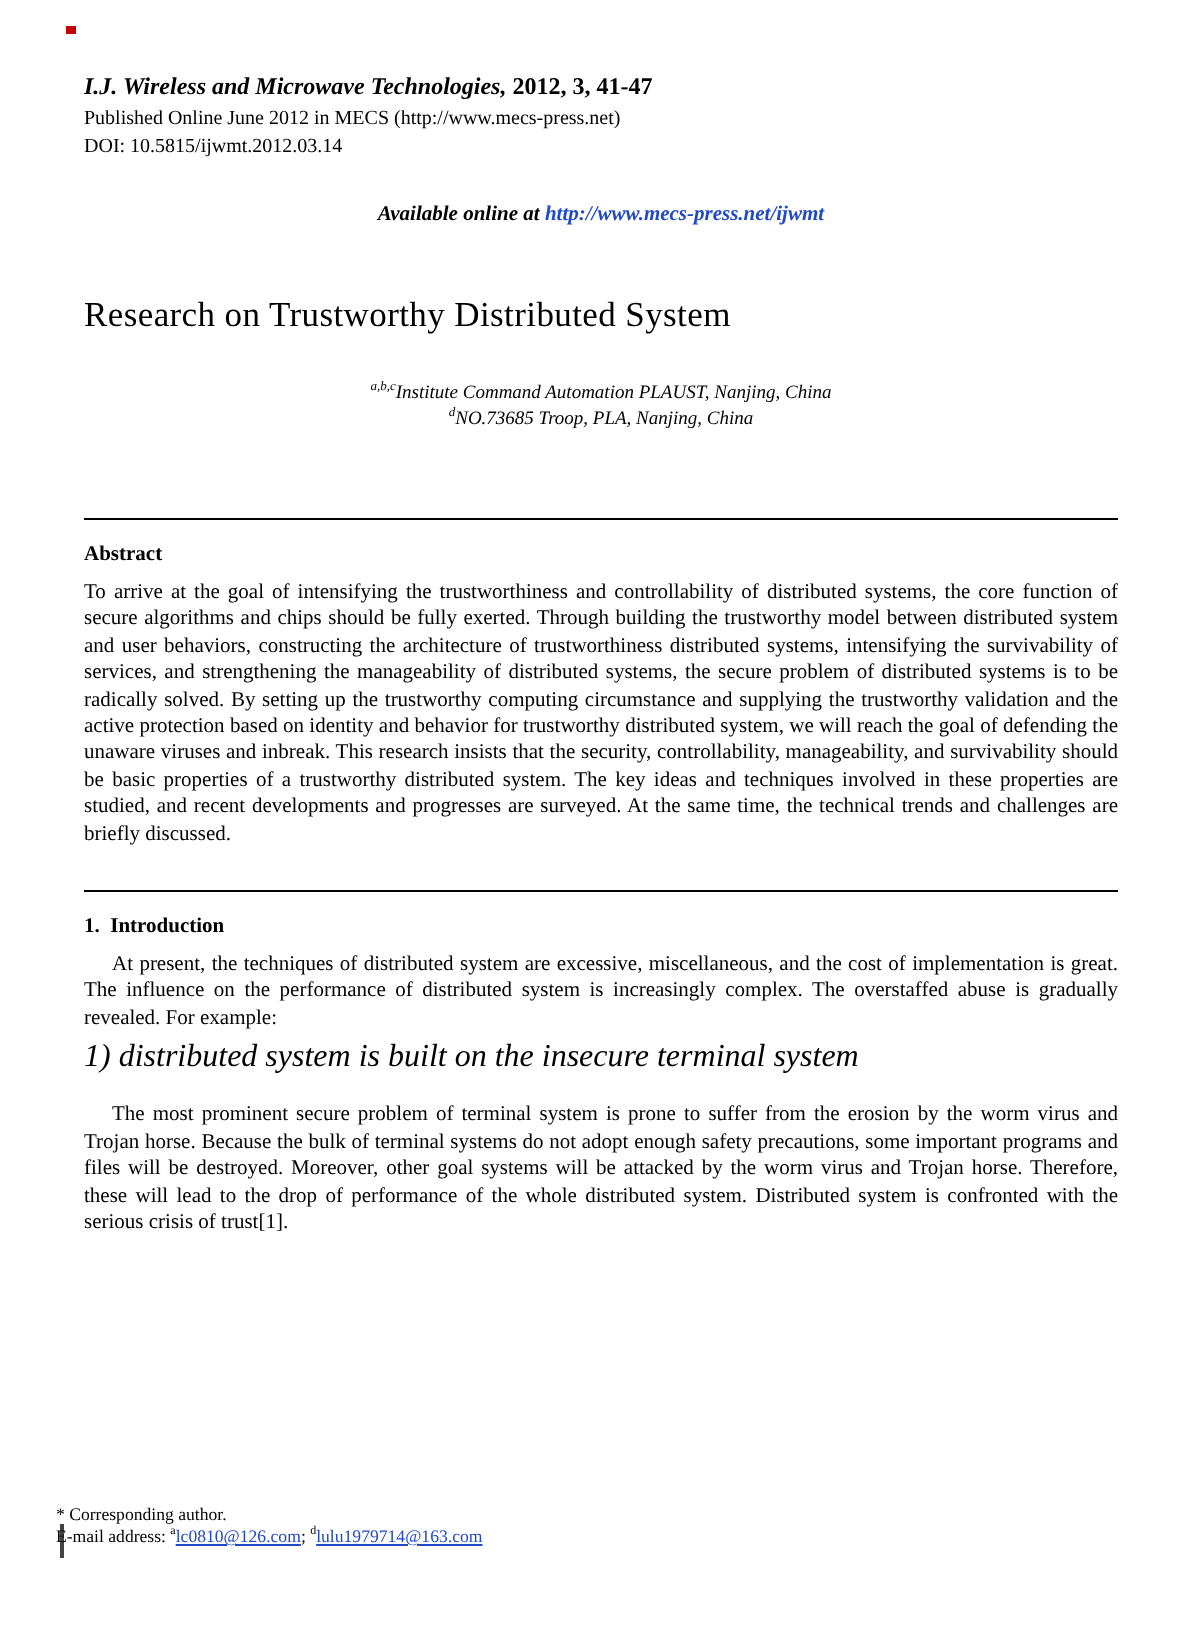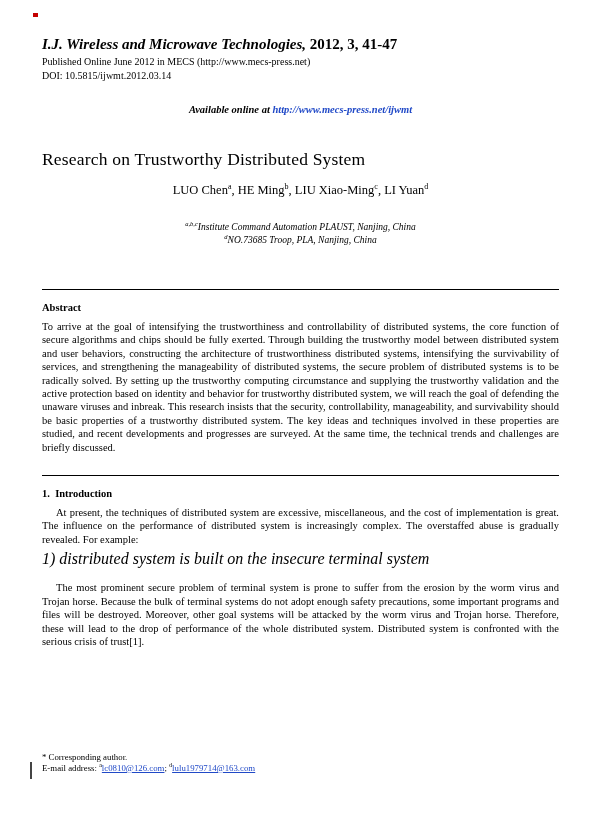--- a/index.html
+++ b/index.html
@@ -4,21 +4,21 @@
 <style>
   html,body{margin:0;padding:0;}
   body{background:#ffffff;}
   .page{
     position:relative;width:601px;height:820px;margin:0 auto;background:#ffffff;
     font-family:"Liberation Serif",serif;color:#000;overflow:hidden;box-sizing:border-box;
     padding:36px 42px 0 42px;
   }
   .red-mark{position:absolute;left:33px;top:13px;width:5px;height:4px;background:#c40000;}
   .header{position:relative;}
-  .journal-line{font-size:15px;font-weight:bold;white-space:nowrap;}
+  .journal-line{font-size:12px;font-weight:bold;white-space:nowrap;}
   .journal-name{font-style:italic;}
   .meta-line{font-size:10px;margin-top:3px;white-space:nowrap;}
   .logo{position:absolute;top:-3px;right:-6px;width:90px;height:54px;}
   .available{margin-top:23px;text-align:center;font-size:10.5px;font-weight:bold;font-style:italic;}
   .link{color:#2049c7;cursor:pointer;}
   .available .link{text-decoration:none;margin-top:11px;}
   .title{margin:34px 0 0 0;font-size:17.5px;font-weight:400;letter-spacing:0.2px;}
   .authors{margin-top:13px;text-align:center;font-size:12.5px;}
   .authors sup{font-size:8px;}
   .affils{margin-top:23px;text-align:center;font-style:italic;font-size:9.5px;line-height:12.5px;}
@@ -27,21 +27,21 @@
   .rule1{margin-top:43px;}
   .rule2{margin-top:21px;}
   .sec-head{font-weight:bold;font-size:10.5px;margin-top:12px;}
   .body-text{font-size:10.5px;line-height:13.4px;text-align:justify;margin:0;}
   .abstract-body{margin-top:7px;}
   .index-terms{margin-top:5px;font-size:10.5px;line-height:13.4px;text-align:left;}
   .index-terms .lbl{font-weight:bold;}
   .copyright{margin-top:8px;font-style:italic;}
   .para{margin-top:7px;text-indent:14px;}
   .subhead{margin-top:6px;font-style:italic;font-size:16px;line-height:13px;}
-  .footnote{position:absolute;left:42px;top:752px;font-size:8.8px;line-height:11px;}
+  .footnote{position:absolute;left:28px;top:752px;font-size:8.8px;line-height:11px;}
   .footnote .link{text-decoration:underline;}
   .footnote sup{font-size:6px;}
   .changebar{position:absolute;left:30px;top:762px;width:1.5px;height:17px;background:#444;}
   sup{line-height:0;}
 </style>
 </head>
 <body>
 
 <div class="page">
 
@@ -56,23 +56,20 @@
       <div class="meta-line">DOI: 10.5815/ijwmt.2012.03.14</div>
     </div>
   </header>
 
   <div class="available">
     <span>Available online at </span><a class="link">http://www.mecs-press.net/ijwmt</a>
   </div>
 
   <h1 class="title">Research on Trustworthy Distributed System</h1>
 
-  <div class="authors">
-    <span>LUO Chen</span><sup>a</sup><span>, </span><span>HE Ming</span><sup>b</sup><span>, </span><span>LIU Xiao-Ming</span><sup>c</sup><span>, </span><span>LI Yuan</span><sup>d</sup>
-  </div>
 
   <div class="affils">
     <div><sup>a,b,c</sup><span>Institute Command Automation PLAUST, Nanjing, China</span></div>
     <div><sup>d</sup><span>NO.73685 Troop, PLA, Nanjing, China</span></div>
   </div>
 
   <hr class="rule rule1">
 
   <section>
     <div class="sec-head">Abstract</div>

